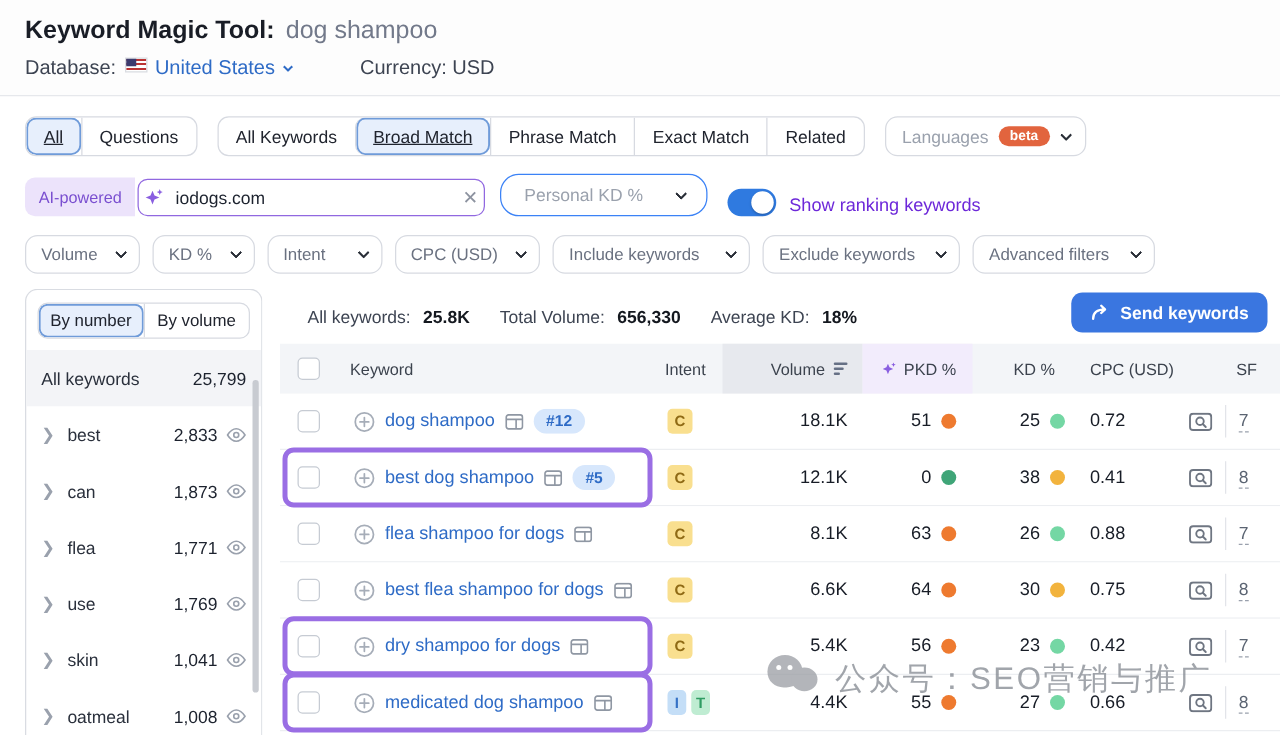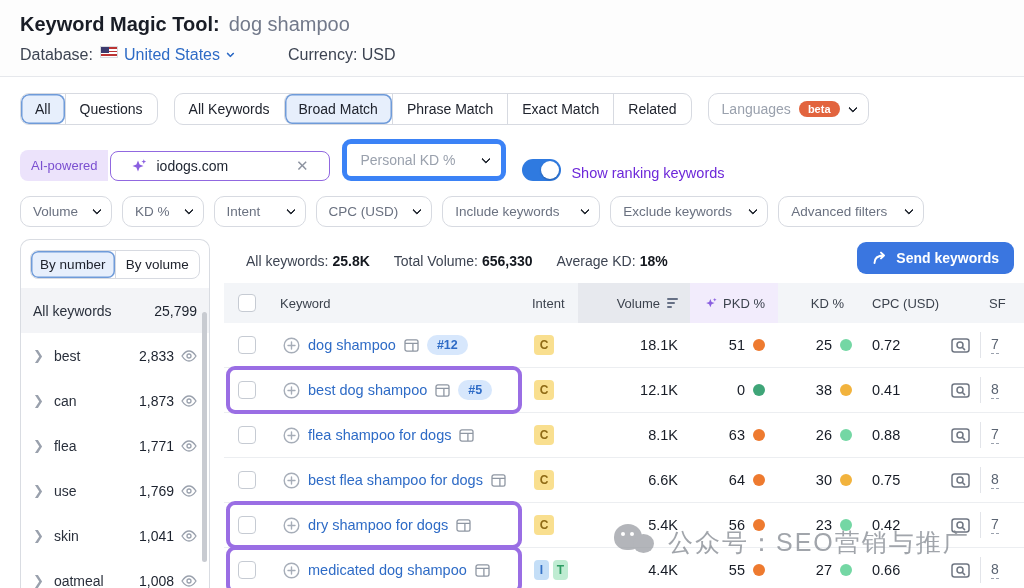--- a/index.html
+++ b/index.html
@@ -21,34 +21,34 @@
   .db-link { color:#2e6bc6; display:flex; align-items:center; gap:6px; cursor:pointer; }
   .currency { margin-left:56px; }
   .chev { display:inline-block; width:7px; height:7px; border-right:2px solid currentColor; border-bottom:2px solid currentColor;
           transform:rotate(45deg) translateY(-2px); border-radius:1px; }
   .chev.sm { width:6px; height:6px; }
   
   .tabs-row { display:flex; align-items:center; gap:16px; padding:16px 20px 0; }
   .seg { display:flex; background:#fff; border:1px solid #d7dae1; border-radius:9px; overflow:hidden; }
   .seg .tab { padding:7px 14px; font-size:14px; color:#20242e; border-left:1px solid #d7dae1; cursor:pointer; white-space:nowrap; }
   .seg .tab:first-child { border-left:none; }
-  .seg .tab.sel { background:#e7effc; box-shadow:inset 0 0 0 1.5px #6f9bd9; border-radius:8px; }
+  .seg .tab.sel { background:#e7effc; box-shadow:inset 0 0 0 1.5px #6f9bd9; border-radius:8px;text-decoration:underline; }
   .lang-btn { display:flex; align-items:center; gap:8px; border:1px solid #d7dae1; border-radius:10px;
               padding:7px 13px; font-size:14px; color:#9aa1ad; cursor:pointer; background:#fff; }
   .beta-pill { background:#e2643e; color:#fff; font-size:11px; font-weight:bold; padding:2px 9px; border-radius:9px; }
   .lang-btn .chev { color:#2a2f38; }
   
   .search-row { display:flex; align-items:flex-end; padding:14px 20px 0; }
   .ai-chip { background:#ece3fb; color:#7a4fd0; font-size:13px; padding:8px 11px; border-radius:8px 0 0 8px; }
-  .ai-input { display:flex; align-items:center; gap:8px; width:220px; border:1.5px solid #9168e0; border-radius:8px;
-              background:#fff; padding:5px 20px; margin-left:2px; }
+  .ai-input { display:flex; align-items:center; gap:8px; width:278px; border:1.5px solid #9168e0; border-radius:8px;
+              background:#fff; padding:5px 4px; margin-left:2px; }
   .ai-input input { border:none; outline:none; flex:1; font-size:14px; color:#1c222e; font-family:inherit; background:transparent; min-width:0; }
   .clear-x { color:#8d93a0; font-size:15px; cursor:pointer; padding:0 1px; }
-  .pkd-select { display:flex; align-items:center; gap:26px; border:5px solid #3b82f6; border-radius:9px; background:#fff;
-                padding:8px 13px; font-size:14px; color:#9aa1ad; margin-left:12px; cursor:pointer; }
+  .pkd-select { display:flex; align-items:center; gap:26px; border:1px solid #3b82f6; border-radius:15px; background:#fff;
+                padding:8px 18px; font-size:14px; color:#9aa1ad; margin-left:12px; cursor:pointer; }
   .pkd-select .chev { color:#2a2f38; }
   .toggle { position:relative; width:39px; height:22px; border-radius:11px; background:#2f7ae0; margin-left:16px; cursor:pointer; flex:none; }
   .toggle .knob { position:absolute; right:2px; top:2px; width:18px; height:18px; border-radius:50%; background:#fff; box-shadow:0 1px 2px rgba(0,0,0,.25); }
   .toggle-label { margin-left:10px; font-size:14.5px; color:#6d28d9; }
   
   .filters-row { display:flex; gap:10px; padding:15px 20px 0; }
   .filter-btn { display:flex; align-items:center; justify-content:space-between; gap:14px; border:1px solid #d7dae1; border-radius:10px;
                 background:#fff; padding:7px 12px; font-size:13.5px; color:#6a7180; cursor:pointer; }
   .filter-btn .chev { color:#2a2f38; }
   .filter-btn.w1{min-width:88px} .filter-btn.w2{min-width:80px} .filter-btn.w3{min-width:92px}
@@ -66,21 +66,21 @@
   .sb-row { display:flex; align-items:center; height:45px; padding:0 12px; font-size:14px; color:#2a303c; }
   .sb-row.all { background:#f3f4f7; justify-content:space-between; }
   .sb-row .count { margin-left:auto; color:#1c222e; }
   .sb-chev { color:#9aa1ad; font-size:13px; margin-right:10px; font-weight:bold; }
   .eye { margin-left:7px; flex:none; display:flex; }
   .sb-scrollbar { position:absolute; right:2px; top:72px; width:5px; height:250px; background:#c8cbd1; border-radius:3px; }
   
   .main { flex:1; min-width:0; margin-left:14px; }
   .toolbar { position:relative; height:44px; display:flex; align-items:center; gap:24px; padding-left:22px; font-size:14px; }
   .stat { color:#3d4452; }
-  .stat b { color:#14181f; margin-left:4px; }
+  .stat b { color:#14181f; margin-left:10px; }
   .send-btn { position:absolute; right:10px; top:3px; display:flex; align-items:center; gap:8px; background:#3a76e0; color:#fff;
               border:none; border-radius:9px; padding:8px 15px; font-size:14px; font-weight:bold; cursor:pointer; font-family:inherit; }
   
   .tbl { width:800px; }
   .thead, .trow { display:grid; grid-template-columns:46px 252px 56px 112px 88px 84px 78px 40px 44px; align-items:center; }
   .thead { height:40px; background:#f3f5f8; font-size:13px; color:#3c434e; }
   .th { padding:0 10px; white-space:nowrap; }
   .th.vol { background:#e7e9ee; height:100%; display:flex; align-items:center; justify-content:flex-end; gap:7px; padding-right:12px; }
   .th.pkd { background:#f2ecfc; height:100%; display:flex; align-items:center; justify-content:flex-end; gap:5px; padding-right:13px; }
   .th.kd  { text-align:right; padding-right:18px; }

